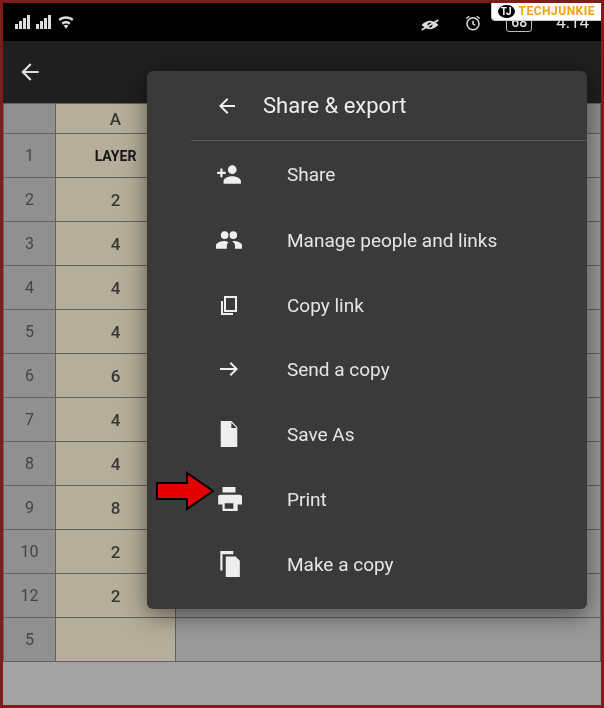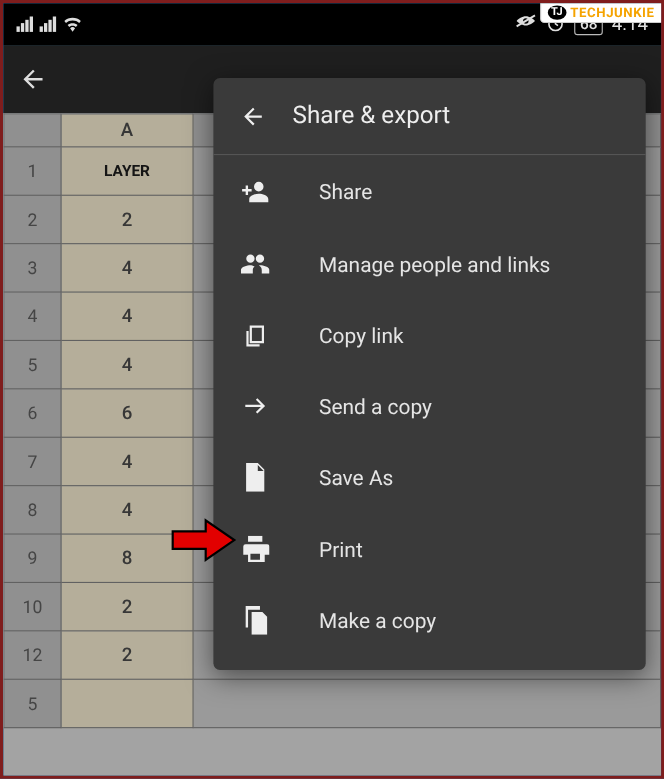--- a/index.html
+++ b/index.html
@@ -1,36 +1,36 @@
 <!DOCTYPE html>
 <html><head>
 <meta charset="utf-8">
 <style>
 * { box-sizing: border-box; margin: 0; padding: 0; }
 body { font-family: Roboto, Arial, sans-serif; background: #fff; }
 .frame { width: 604px; height: 708px; position: relative; border: 3px solid #7f1d1d; overflow: hidden; background: #0369a1; }
 .statusbar { height: 38px; background: #000; display: flex; align-items: center; justify-content: space-between; padding: 0 12px; color: #e0e0e0; font-size: 17px; }
 .status-left { display: flex; gap: 6px; align-items: center; }
-.status-right { display: flex; gap: 8px; align-items: flex-start; }
+.status-right { display: flex; gap: 24px; align-items: flex-end; }
 .sig { display: inline-flex; align-items: flex-end; gap: 1px; }
 .sig span { width: 3px; background: #ddd; display: inline-block; }
 .sig span:nth-child(1){height:5px}.sig span:nth-child(2){height:8px}.sig span:nth-child(3){height:11px}.sig span:nth-child(4){height:14px}
 .batt { border: 1.5px solid #bbb; border-radius: 3px; padding: 1px 4px; font-size: 14px; font-weight: 500; }
 .toolbar { height: 62px; background: #1f1f1f; display: flex; align-items: center; padding: 0 14px; }
 .back-arrow { color: #ddd; }
 .sheet-area { position: relative; background: #c7c7c7; height: 608px; }
 .sheet { border-collapse: collapse; width: 100%; background: #c7c7c7; }
 .sheet td, .sheet th { border: 1px solid #777; background: #bcbcbc; text-align: center; font-size: 17px; height: 44px; color: #333; }
 .sheet .corner { width: 52px; background: #b0b0b0; height: 30px; }
 .sheet .colh { background: #b0b0b0; font-weight: 500; color: #555; height: 30px; }
 .sheet .rowh { width: 52px; background: #b0b0b0; font-weight: 400; color: #555; font-size: 16px; }
 .sheet .sel-col { background: #ddd5bc; font-weight: 500; color: #444; }
 .sheet .header-cell { font-weight: 700; color: #1a1a1a; background: #ddd5bc; font-size: 14px; }
 .overlay-dim { position: absolute; inset: 0; background: rgba(0,0,0,0.18); pointer-events: none; }
-.menu { position: absolute; top: 68px; right: 14px; width: 393px; background: #3a3a3a; border-radius: 6px; box-shadow: 0 6px 24px rgba(0,0,0,0.5); padding-bottom: 12px; }
+.menu { position: absolute; top: 68px; right: 14px; width: 440px; background: #3a3a3a; border-radius: 6px; box-shadow: 0 6px 24px rgba(0,0,0,0.5); padding-bottom: 12px; padding-left: 44px; }
 .menu-header { display: flex; align-items: center; gap: 24px; padding: 22px 24px; border-bottom: 1px solid #555; }
 .menu-header .title { color: #eee; font-size: 22px; font-weight: 400; }
 .menu-item { display: flex; align-items: center; gap: 44px; padding: 20px 24px; cursor: pointer; }
 .menu-item .icon { width: 28px; display: flex; justify-content: center; }
 .menu-item span.label { color: #e5e5e5; font-size: 19px; }
 .arrow-annot { position: absolute; left: 152px; top: 466px; pointer-events: none; }
 .watermark { position: absolute; top: -2px; right: -1px; background: #fff; border: 1px solid #ccc; border-radius: 0 0 0 4px; padding: 2px 6px; display: flex; align-items: center; gap: 4px; font-size: 12px; font-weight: 700; }
 .watermark .tj { background: #000; color: #fff; padding: 1px 3px; border-radius: 50%; font-size: 10px; }
 .watermark .txt { color: #f5a300; letter-spacing: 0.5px; }
 svg { display: block; }

